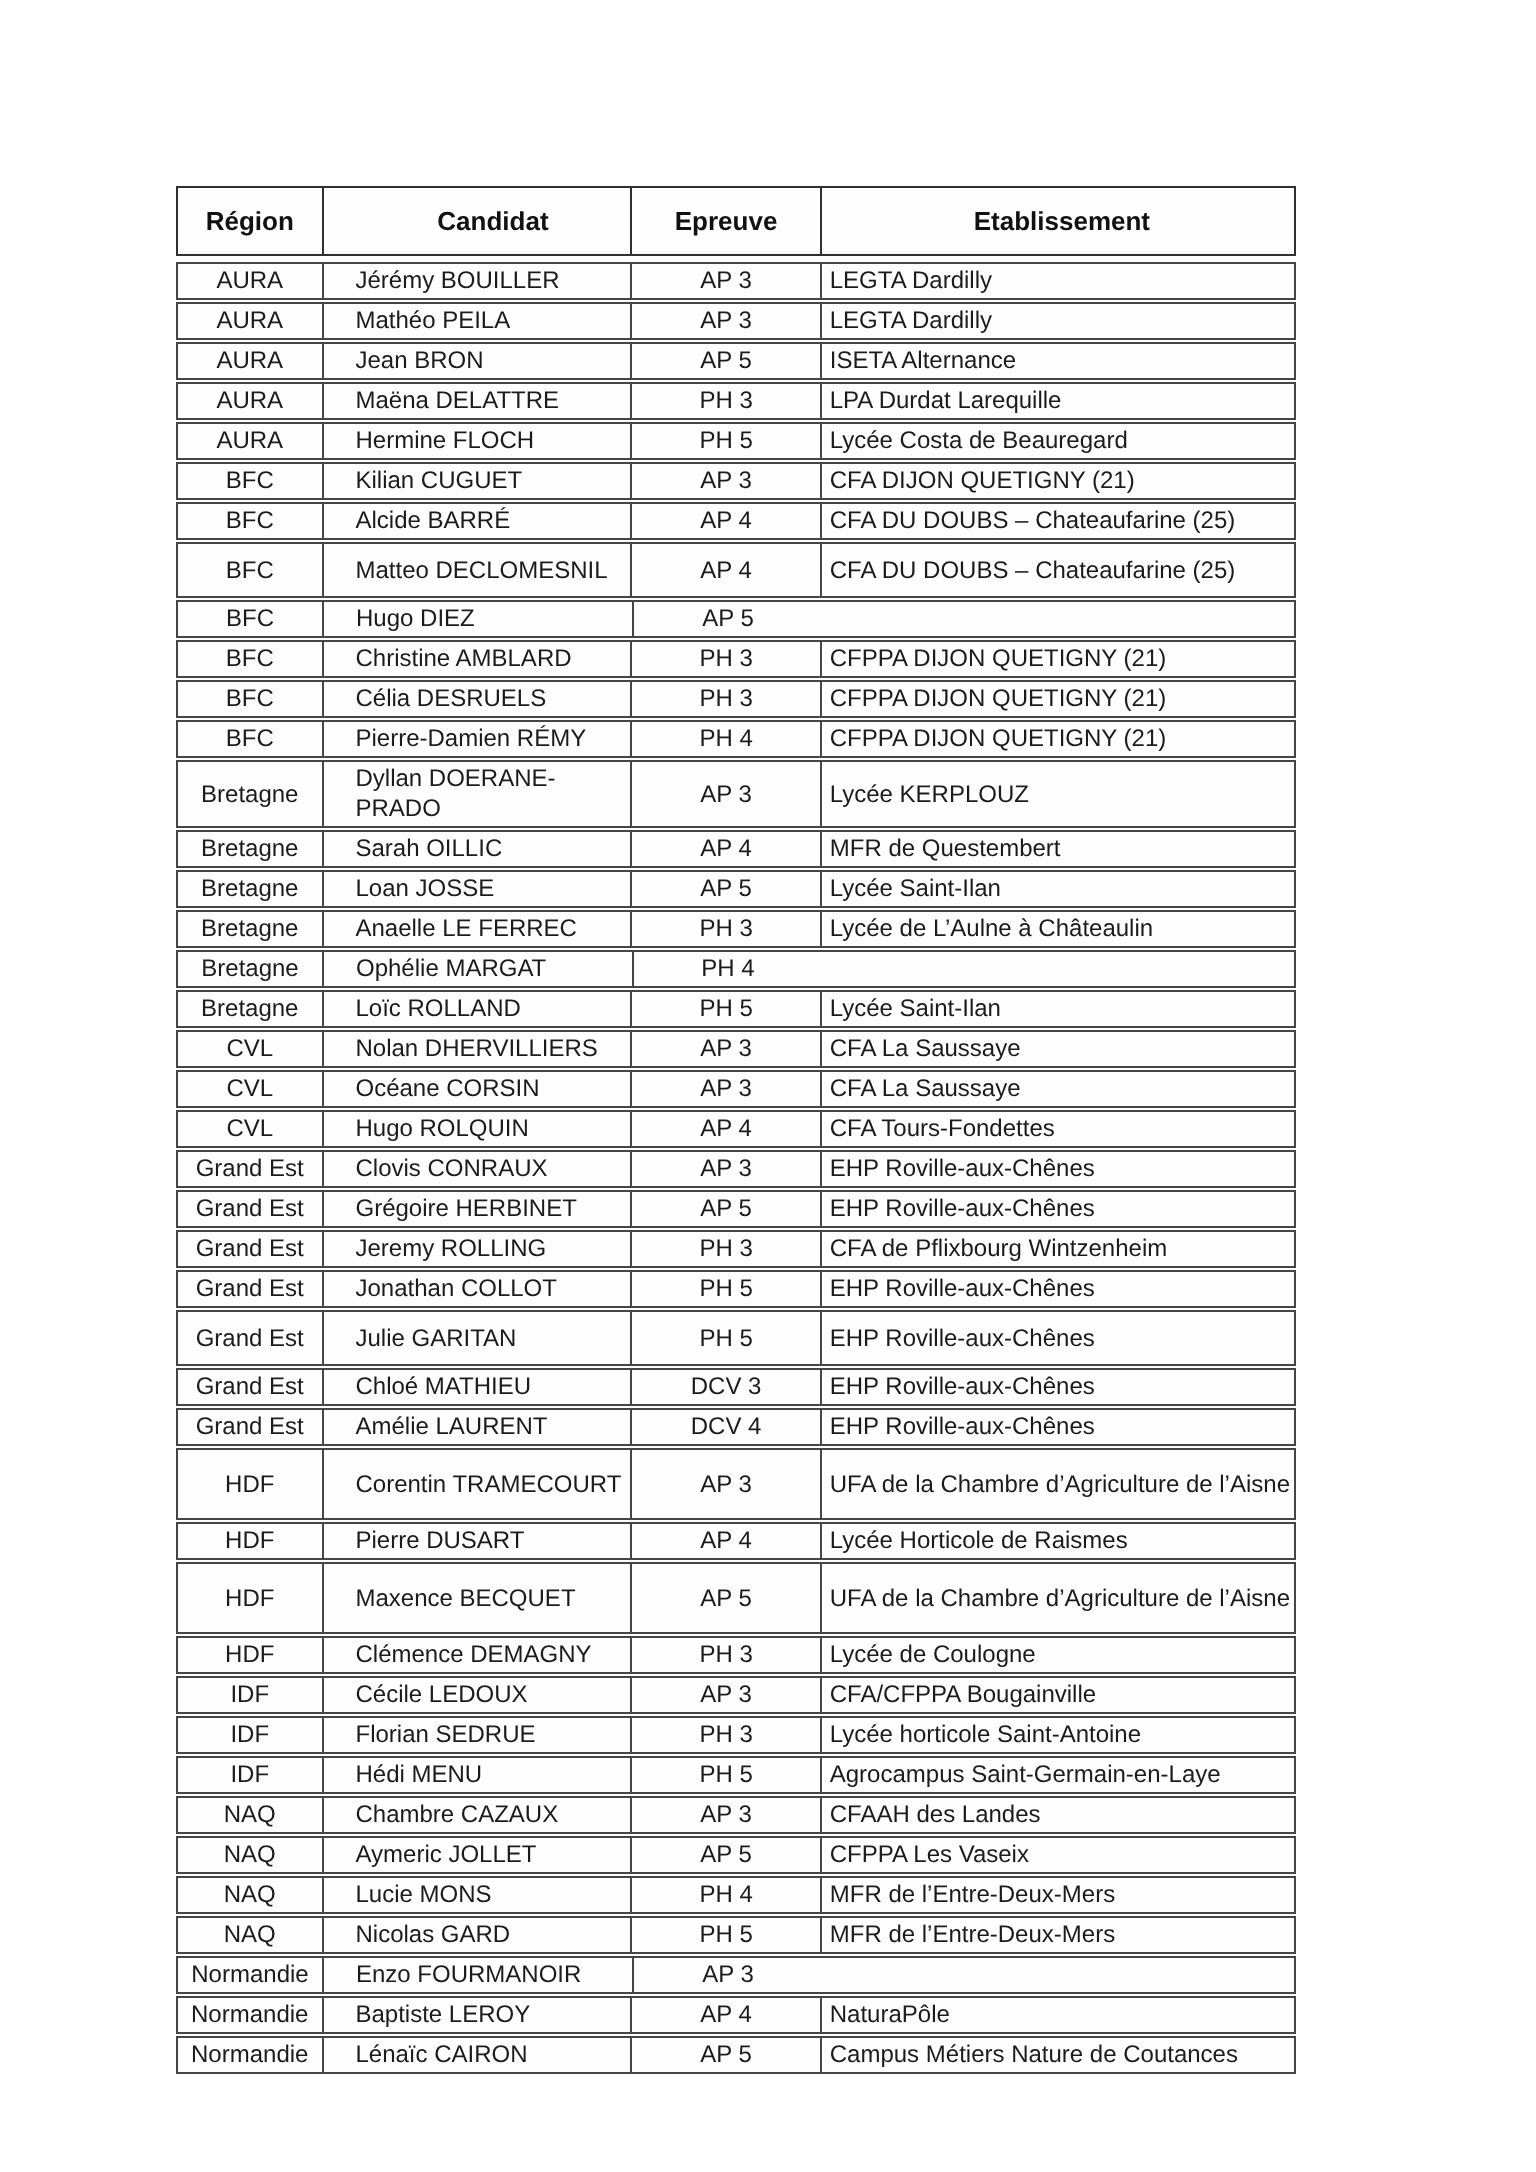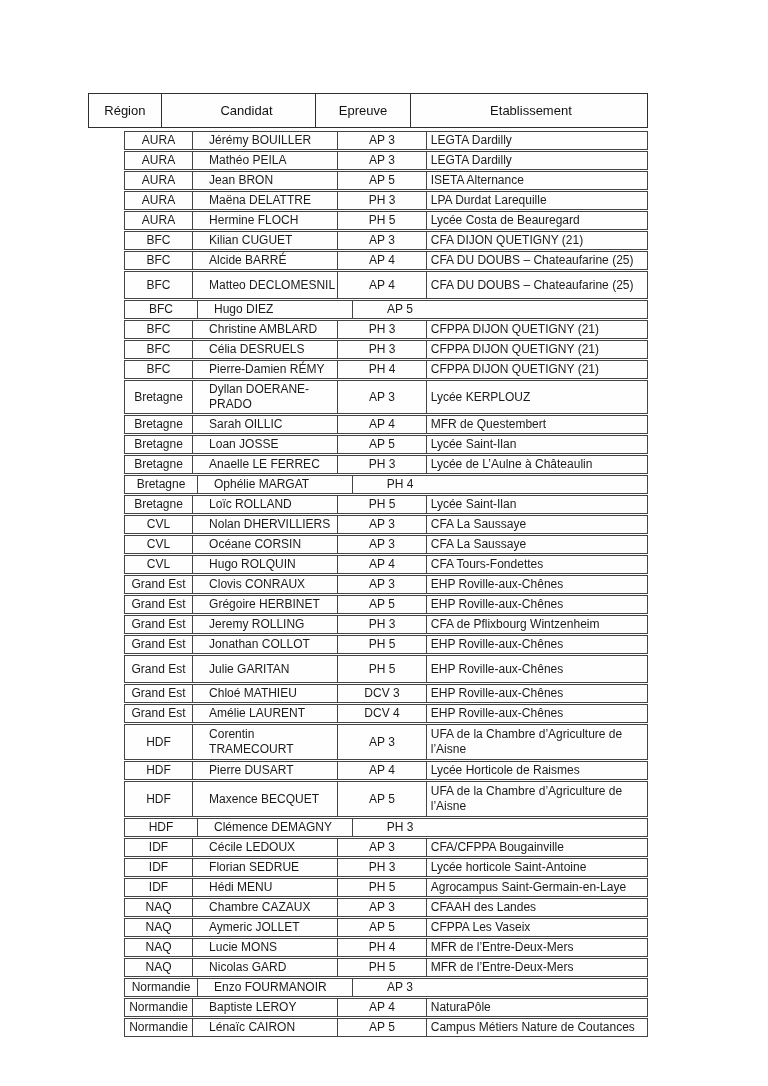--- a/index.html
+++ b/index.html
@@ -5,25 +5,25 @@
   * { margin:0; padding:0; box-sizing:border-box; }
   html,body { width:768px; height:1086px; background:#ffffff; }
   body { font-family:"Liberation Sans","DejaVu Sans",sans-serif; color:#1b1b1b; }
   .page { position:relative; width:768px; height:1086px; background:#ffffff; overflow:hidden; }
 
   .tbl { position:absolute; left:88px; top:93px; width:560px; }
 
   
   .hrow { display:flex; border:1px solid #2f2f2f; min-height:35px; margin-bottom:3px; background:#fefefe; }
   .hcell { display:flex; align-items:center; justify-content:center;
-           font-weight:normal; font-size:13px; color:#111; }
+           font-weight:bold; font-size:13px; color:#111; }
   .hcell + .hcell { border-left:1px solid #2f2f2f; }
 
   
-  .row { display:flex; border:1px solid #454545; margin-top:1px; background:#fefefe; min-height:18px;margin-left:36px; }
+  .row { display:flex; border:1px solid #454545; margin-top:1px; background:#fefefe; min-height:18px; }
   .row.size-l { min-height:28px; }
   .row.size-xl { min-height:36px; }
   .cell { display:flex; align-items:center; font-size:12px; line-height:15px; padding:1px 2px; }
   .cell + .cell { border-left:1px solid #454545; }
 
   .c0 { width:72px;  justify-content:center; text-align:center; }
   .c1 { width:155px; padding-left:16px; }
   .c2 { width:95px;  justify-content:center; text-align:left; }
   .c3 { width:238px; padding-left:4px; }
 </style>
@@ -220,20 +220,21 @@
         <div class="row size-xl">
           <div class="cell c0">HDF</div>
           <div class="cell c1">Maxence BECQUET</div>
           <div class="cell c2">AP 5</div>
           <div class="cell c3">UFA de la Chambre d’Agriculture de l’Aisne</div>
         </div>
         <div class="row">
           <div class="cell c0">HDF</div>
           <div class="cell c1">Clémence DEMAGNY</div>
           <div class="cell c2">PH 3</div>
+          <div class="cell c3">Lycée de Coulogne</div>
         </div>
         <div class="row">
           <div class="cell c0">IDF</div>
           <div class="cell c1">Cécile LEDOUX</div>
           <div class="cell c2">AP 3</div>
           <div class="cell c3">CFA/CFPPA Bougainville</div>
         </div>
         <div class="row">
           <div class="cell c0">IDF</div>
           <div class="cell c1">Florian SEDRUE</div>

